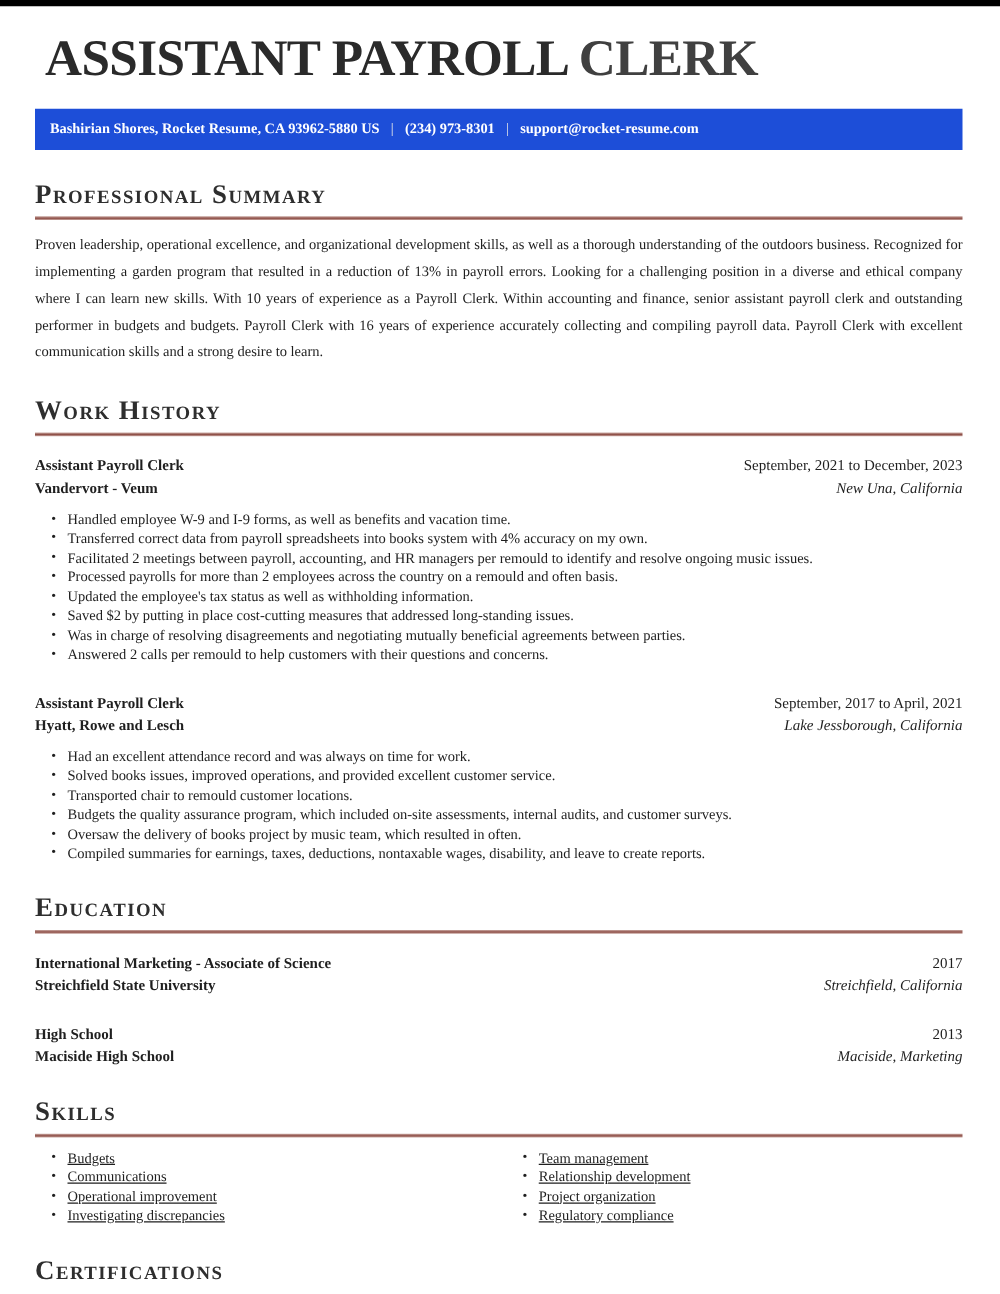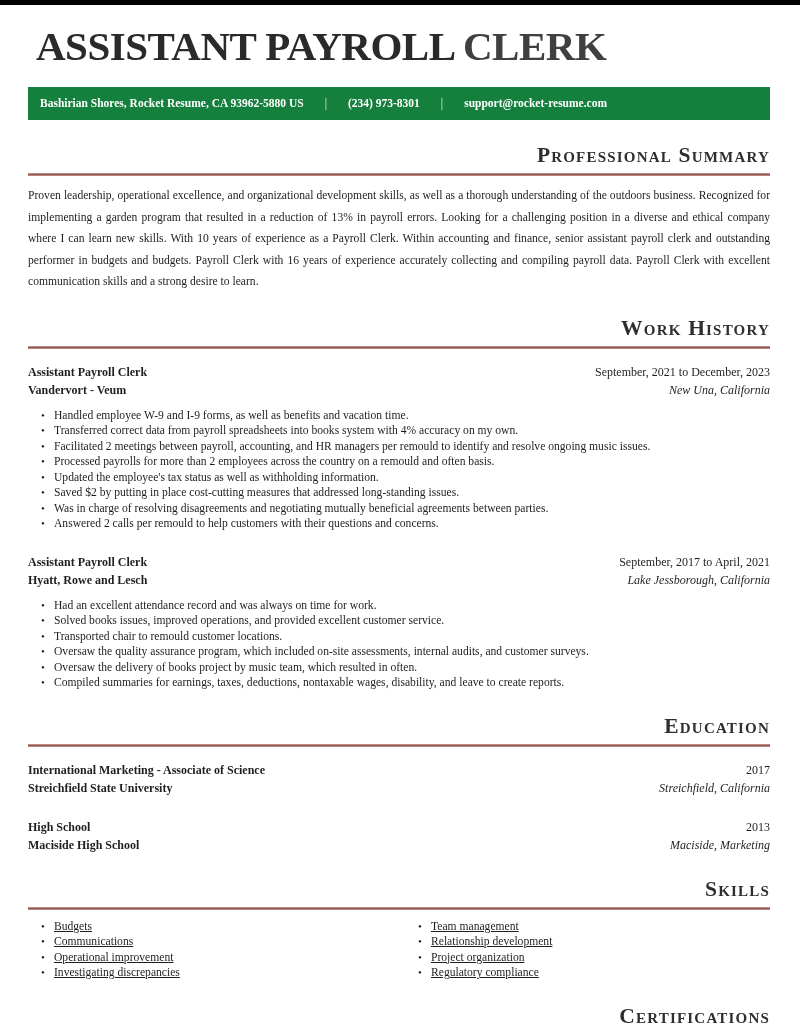--- a/index.html
+++ b/index.html
@@ -23,47 +23,45 @@
     font-weight: 700;
     letter-spacing: -0.5px;
     line-height: 1.0;
     color: #2a2a2a;
     white-space: nowrap;
   }
   .title-accent { color: #404040; }
 
   .contact-bar {
     margin-top: 20px;
-    background: #15803d;
+    background: #1d4ed8;
     color: #ffffff;
     font-weight: 700;
     font-size: 11.5px;
     line-height: 13px;
     padding: 10px 10px 10px 12px;
     display: flex;
     align-items: center;
     white-space: nowrap;
-    gap: 12px;
   }
   .contact-sep {
     font-weight: 400;
     margin: 0 9px;
     color: #e8e8e8;
   }
 
   
   .section { margin-top: 23px; }
   .section-heading {
     font-size: 21.5px;
     font-weight: 700;
     font-variant-caps: small-caps;
     letter-spacing: 1.2px;
     color: #2e2e2e;
     line-height: 24px;
-    text-align: right;
   }
   .rule {
     height: 3px;
     margin-top: 6px;
     background: linear-gradient(#c9a8a2, #8e4f47 55%, #c9a8a2);
   }
 
   .summary-text {
     margin-top: 9px;
     font-size: 11.6px;
@@ -167,21 +165,21 @@
         <span class="right">September, 2017 to April, 2021</span>
       </div>
       <div class="row">
         <span class="left">Hyatt, Rowe and Lesch</span>
         <span class="right loc">Lake Jessborough, California</span>
       </div>
       <ul class="bullets">
         <li>Had an excellent attendance record and was always on time for work.</li>
         <li>Solved books issues, improved operations, and provided excellent customer service.</li>
         <li>Transported chair to remould customer locations.</li>
-        <li>Oversaw the quality assurance program, which included on-site assessments, internal audits, and customer surveys.</li>
+        <li>Budgets the quality assurance program, which included on-site assessments, internal audits, and customer surveys.</li>
         <li>Oversaw the delivery of books project by music team, which resulted in often.</li>
         <li>Compiled summaries for earnings, taxes, deductions, nontaxable wages, disability, and leave to create reports.</li>
       </ul>
     </div>
   </div>
 
   <div class="section">
     <div class="section-heading">Education</div>
     <div class="rule"></div>
 

